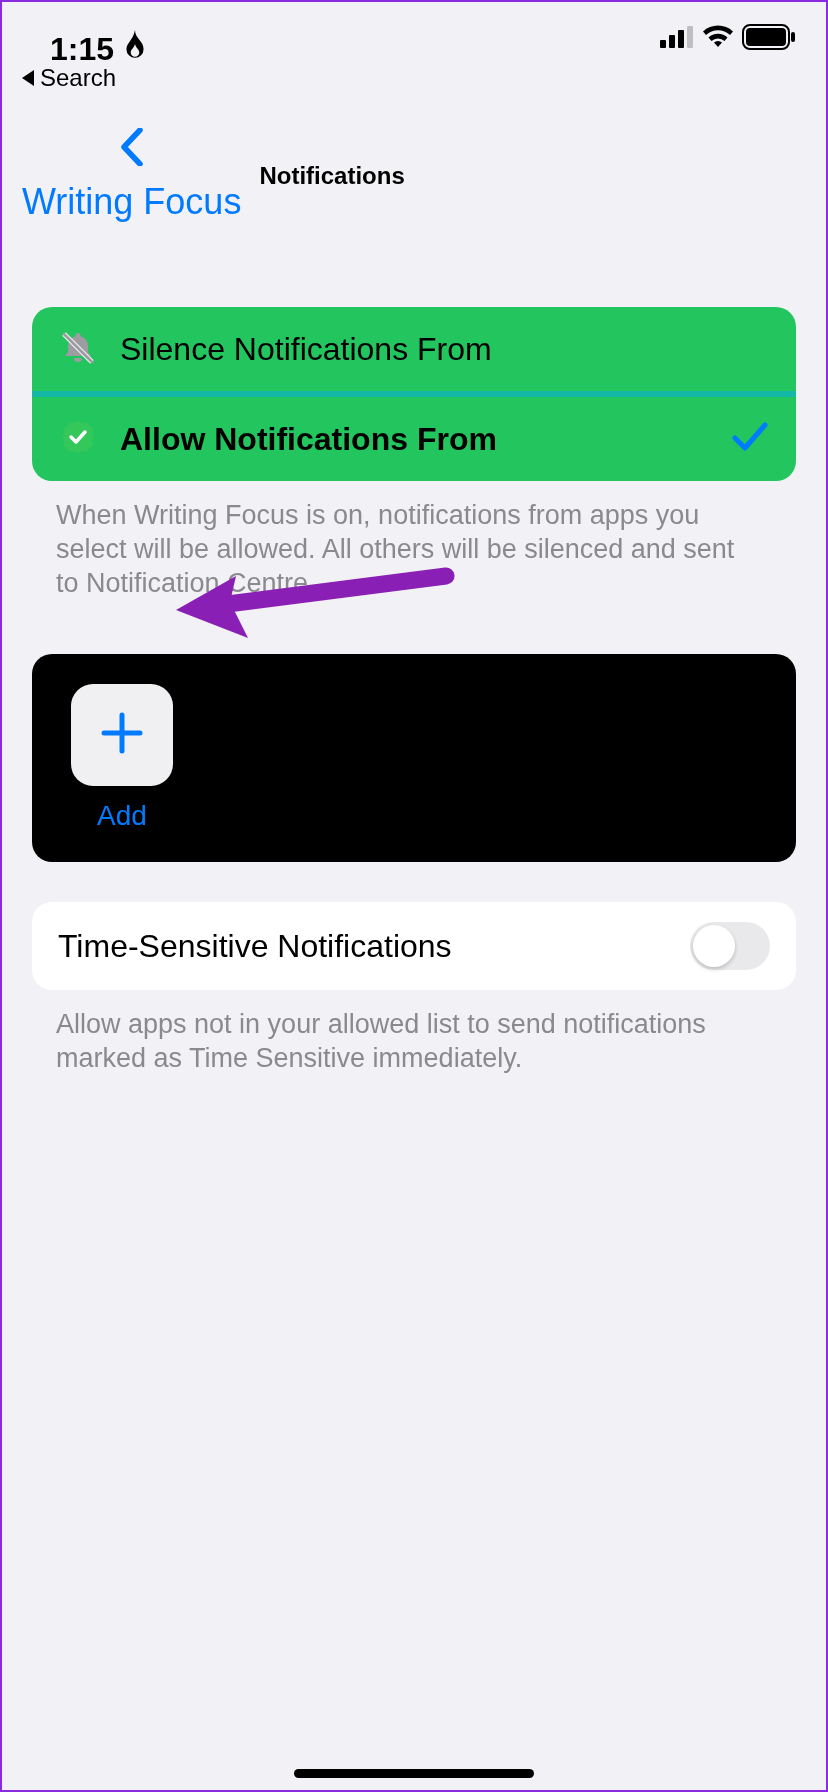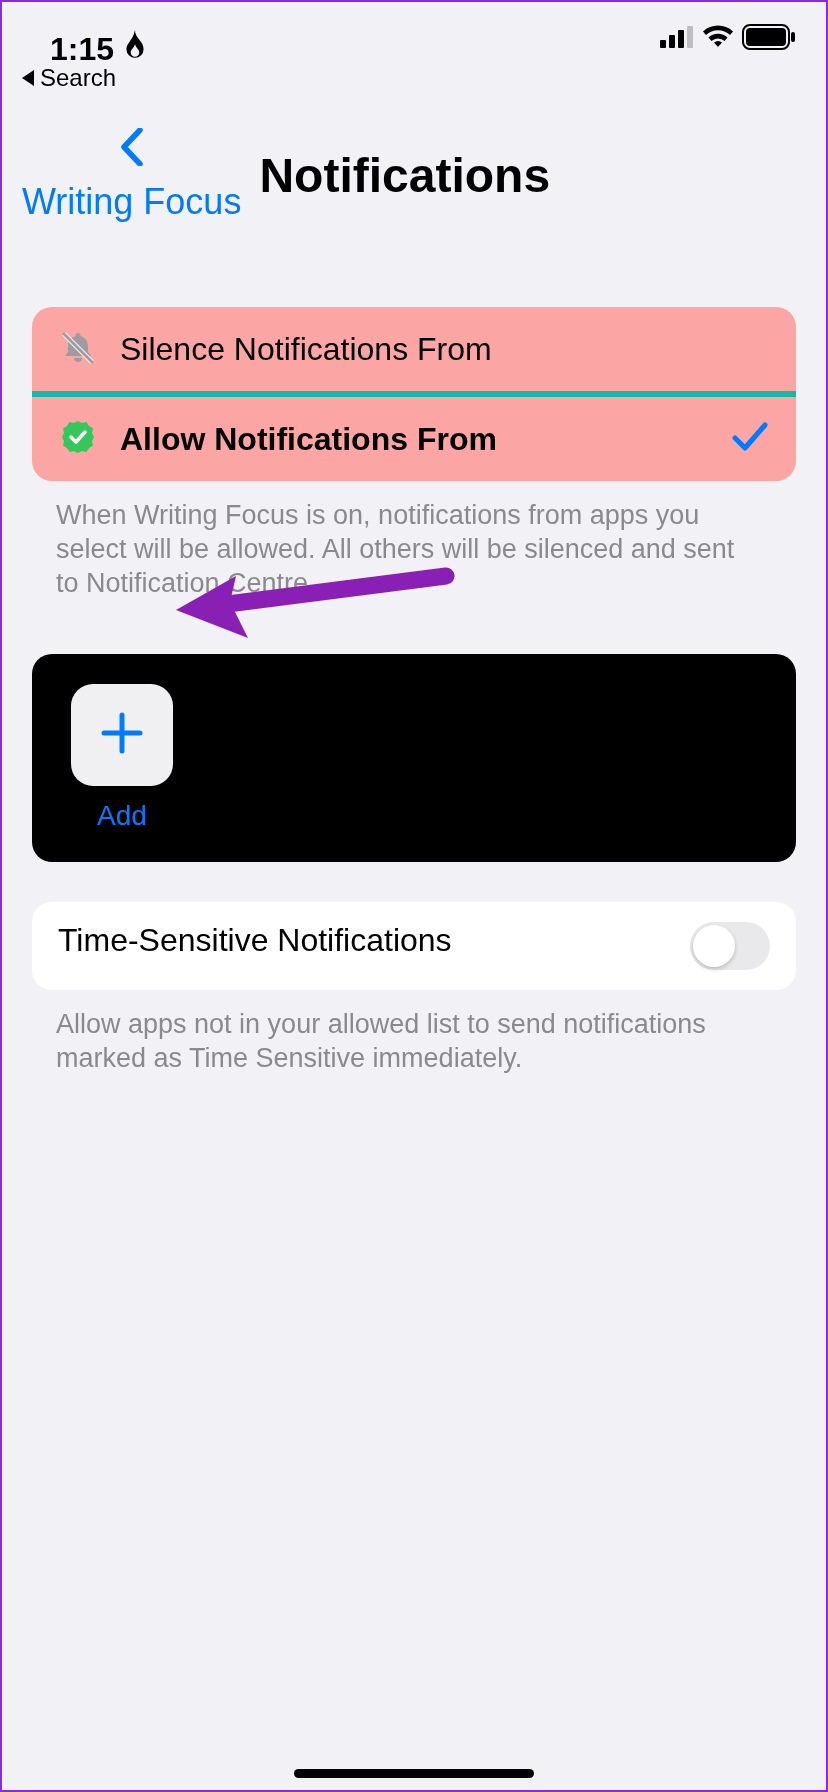--- a/index.html
+++ b/index.html
@@ -44,29 +44,29 @@
   .nav-back {
     display: flex;
     align-items: center;
     gap: 6px;
     color: #007aff;
     font-size: 36px;
     font-weight: 500;
     flex-direction: column;
   }
   .nav-title {
-    font-size: 48px;
+    font-size: 24px;
     font-weight: 700;
     color: #000;
   }
 
   
   .group {
     margin: 40px 30px 0 30px;
-    background: #fca5a5;
+    background: #22c55e;
     border-radius: 20px;
     overflow: hidden;
   }
   .group.first { margin-top: 60px; }
 
   .cell {
     display: flex;
     align-items: center;
     gap: 24px;
     padding: 22px 28px;
@@ -122,21 +122,21 @@
   }
 
   
   .toggle-group {
     margin: 40px 30px 0 30px;
     background: #fff;
     border-radius: 20px;
   }
   .toggle-row {
     display: flex;
-    align-items: flex-start;
+    align-items: center;
     justify-content: space-between;
     padding: 20px 26px;
   }
   .toggle-label { font-size: 32px; font-weight: 500; }
   .toggle {
     width: 80px;
     height: 48px;
     background: #e9e9eb;
     border-radius: 24px;
     position: relative;

